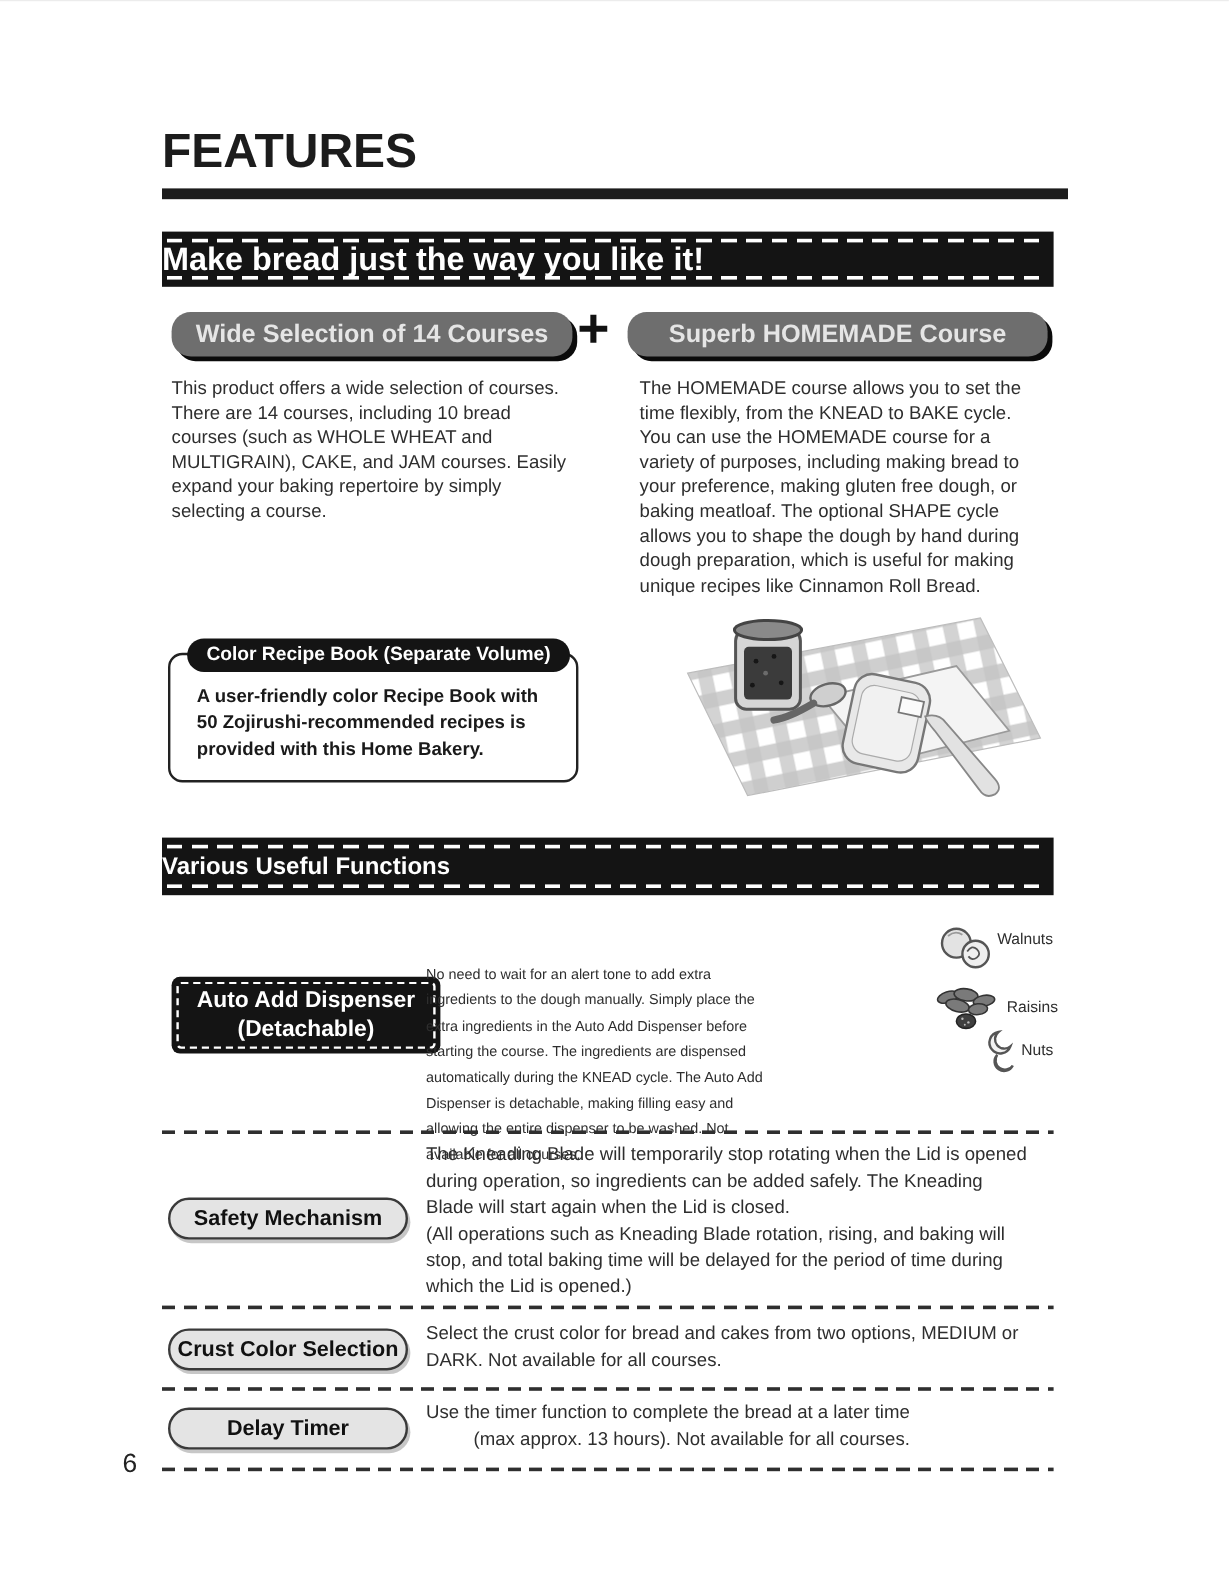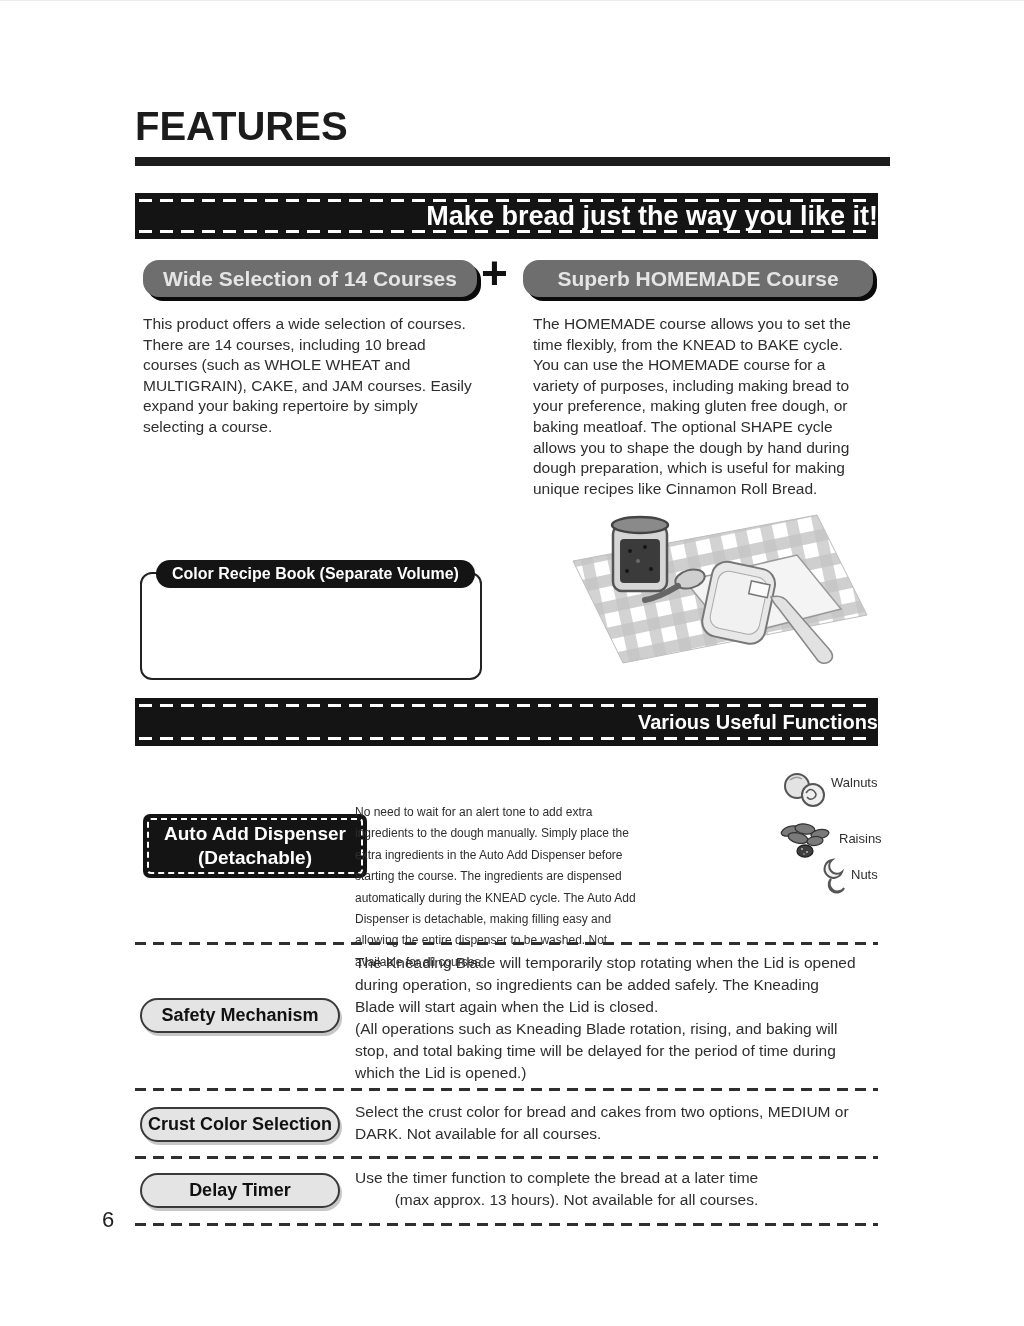--- a/index.html
+++ b/index.html
@@ -17,21 +17,21 @@
   .title {
     left:135px; top:103px;
     font-size:40px; font-weight:bold; color:#1c1c1c;
     margin:0; letter-spacing:0px;
   }
   .title-rule { left:135px; top:156px; width:755px; height:9px; background:#1c1c1c; }
 
   
   .banner {
     background:var(--banner-bg,#141414);
-    color:#ffffff; font-weight:bold; text-align:right;
+    color:#ffffff; font-weight:bold; text-align:left;
   }
   .banner::before, .banner::after {
     content:""; position:absolute; left:4px; right:4px; height:3px;
     background:repeating-linear-gradient(90deg,#ffffff 0 13px, transparent 13px 21px);
   }
   .banner::before { top:6px; }
   .banner::after  { bottom:6px; }
   .banner1 { left:135px; top:192px; width:743px; height:46px; font-size:27px; line-height:47px; }
   .banner2 { left:135px; top:697px; width:743px; height:48px; font-size:20px; line-height:49px; }
 
@@ -52,21 +52,21 @@
     color:var(--text,#2e2e2e);
     font-size:15.5px; line-height:20.6px;
     white-space:pre; margin:0;
   }
   .col-left  { left:143px; top:313px; }
   .col-right { left:533px; top:313px; }
 
   
   .recipe-box {
     left:140px; top:543px; width:338px; height:104px;
-    border:2.5px solid #222; border-radius:12px; background:#fff;margin-top:28px;
+    border:2.5px solid #222; border-radius:12px; background:#fff;
   }
   .recipe-head {
     position:absolute; left:14px; top:-14px;
     background:var(--banner-bg,#141414); color:#fff;
     font-weight:bold; font-size:16px; line-height:28px;
     padding:0 16px; border-radius:14px; white-space:nowrap;
   }
   .recipe-text {
     position:absolute; left:22px; top:24px;
     font-weight:bold; font-size:15.5px; line-height:22px;
@@ -142,20 +142,23 @@
 You can use the HOMEMADE course for a
 variety of purposes, including making bread to
 your preference, making gluten free dough, or
 baking meatloaf. The optional SHAPE cycle
 allows you to shape the dough by hand during
 dough preparation, which is useful for making
 unique recipes like Cinnamon Roll Bread.</p>
 
 <div class="abs recipe-box">
   <div class="recipe-head">Color Recipe Book (Separate Volume)</div>
+  <p class="recipe-text">A user-friendly color Recipe Book with
+50 Zojirushi-recommended recipes is
+provided with this Home Bakery.</p>
 </div>
 
 <svg class="abs illustration" width="340" height="165" viewBox="0 0 340 165">
   <defs>
     <pattern id="gingham" width="26" height="26" patternUnits="userSpaceOnUse" patternTransform="rotate(-12)">
       <rect width="26" height="26" fill="#ffffff"></rect>
       <rect y="7" width="26" height="12" fill="#cfcfcf"></rect>
       <rect x="7" width="12" height="26" fill="#c4c4c4" opacity="0.75"></rect>
     </pattern>
   </defs>

